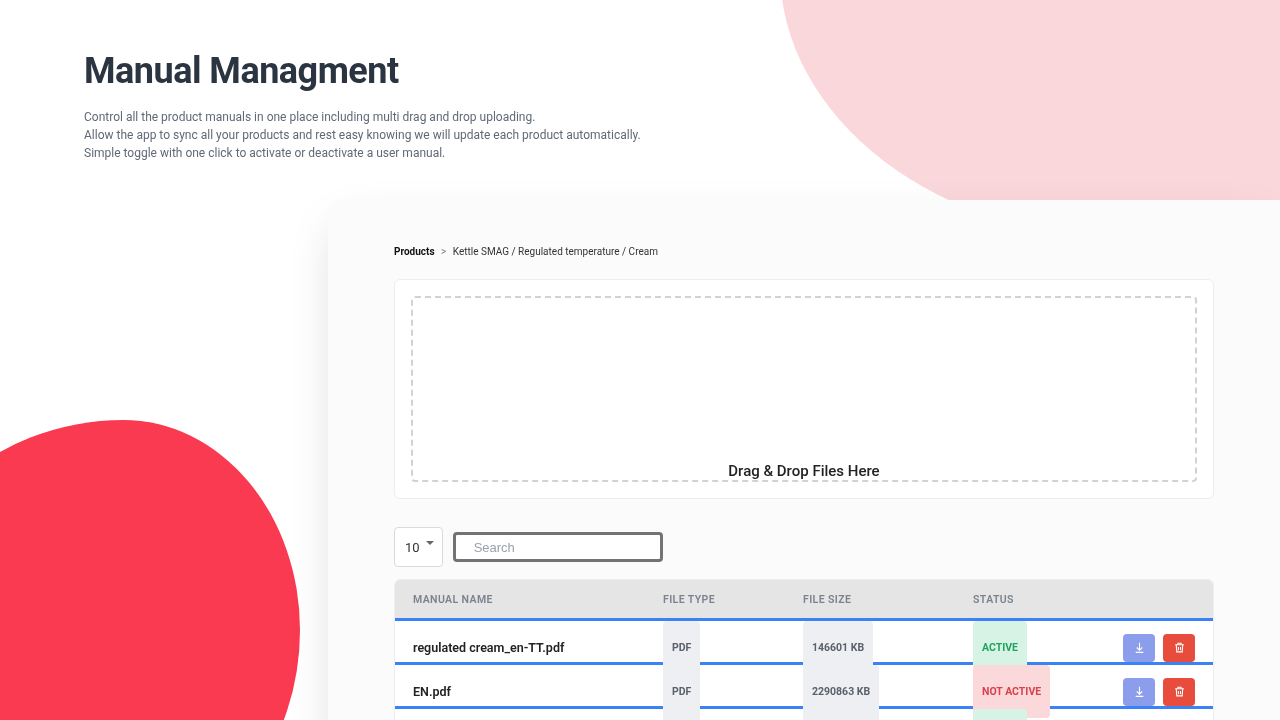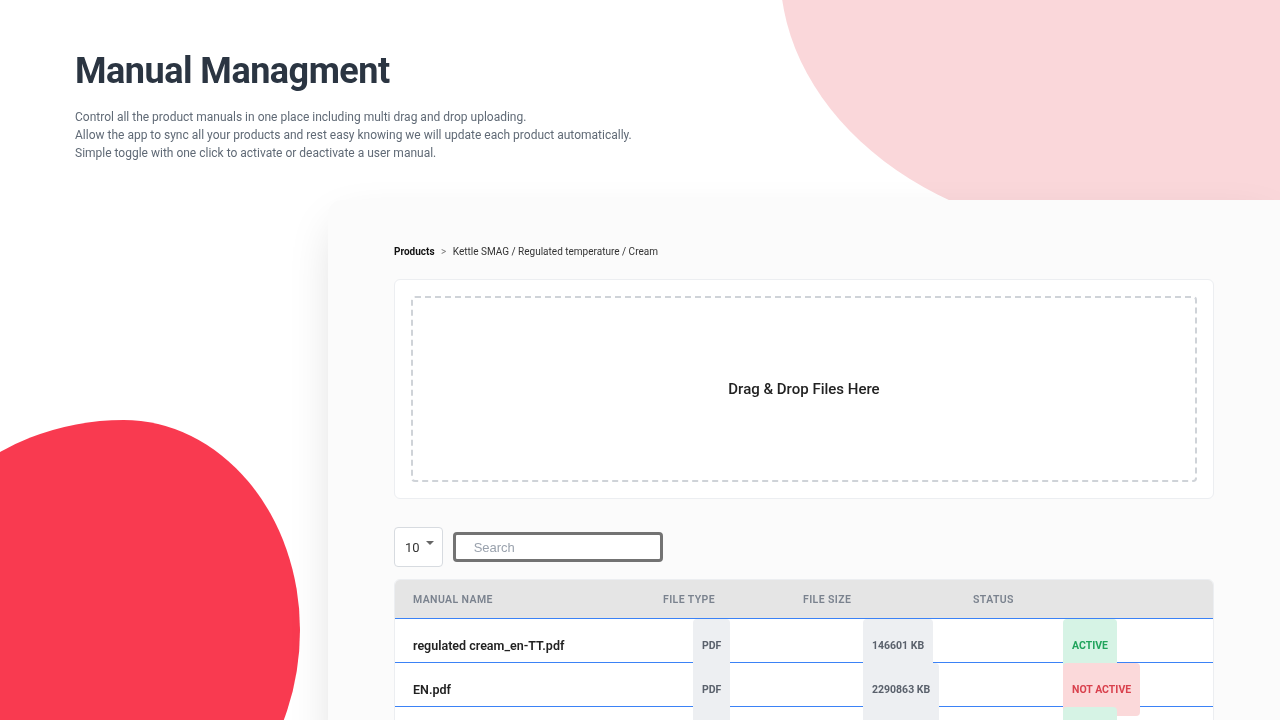--- a/index.html
+++ b/index.html
@@ -18,21 +18,21 @@
     position: absolute;
     left: -120px; bottom: -120px;
     width: 420px; height: 420px;
     background: #f93a50;
     border-radius: 58% 42% 40% 60% / 55% 50% 50% 45%;
     z-index: 0;
   }
 
   .headline {
     position: absolute;
-    top: 50px; left: 75px;
+    top: 50px; left: 84px;
     z-index: 2;
   }
   .headline h1 { font-size: 36px; font-weight: 700; color: #2b3542; letter-spacing: -0.5px; }
   .headline p  { margin-top: 16px; font-size: 12px; line-height: 1.5; color: #606a76; font-weight: 400; max-width: 1100px; }
 
   .panel {
     position: absolute;
     left: 328px; top: 200px;
     width: 952px; height: 560px;
     background: #fbfbfb;
@@ -55,21 +55,21 @@
     background: #fff;
     border: 1px solid #eceef1;
     border-radius: 6px;
     padding: 16px;
   }
   .dropzone {
     border: 2px dashed #cfd3d8;
     border-radius: 4px;
     height: 186px;
     display: flex;
-    align-items: center;
+    align-items: flex-end;
     justify-content: center;
     font-size: 15px;
     color: #222;
     font-weight: 500;
   }
 
   .toolbar {
     margin: 28px 66px 0 66px;
     display: flex;
     gap: 10px;
@@ -125,24 +125,23 @@
     height: 38px;
     background: #e5e5e5;
     font-size: 10.5px;
     letter-spacing: 0.4px;
     color: #7a828e;
     font-weight: 600;
     text-transform: uppercase;
   }
   .trow {
     height: 44px;
-    border-top: 1px solid #3b82f6;
+    border-top: 3px solid #3b82f6;
     font-size: 12.5px;
     color: #222;
-    gap: 30px;
   }
   .trow .name { font-weight: 600; }
 
   .pill {
     display: inline-block;
     padding: 20px 9px;
     border-radius: 4px;
     font-size: 10.5px;
     font-weight: 700;
   }

